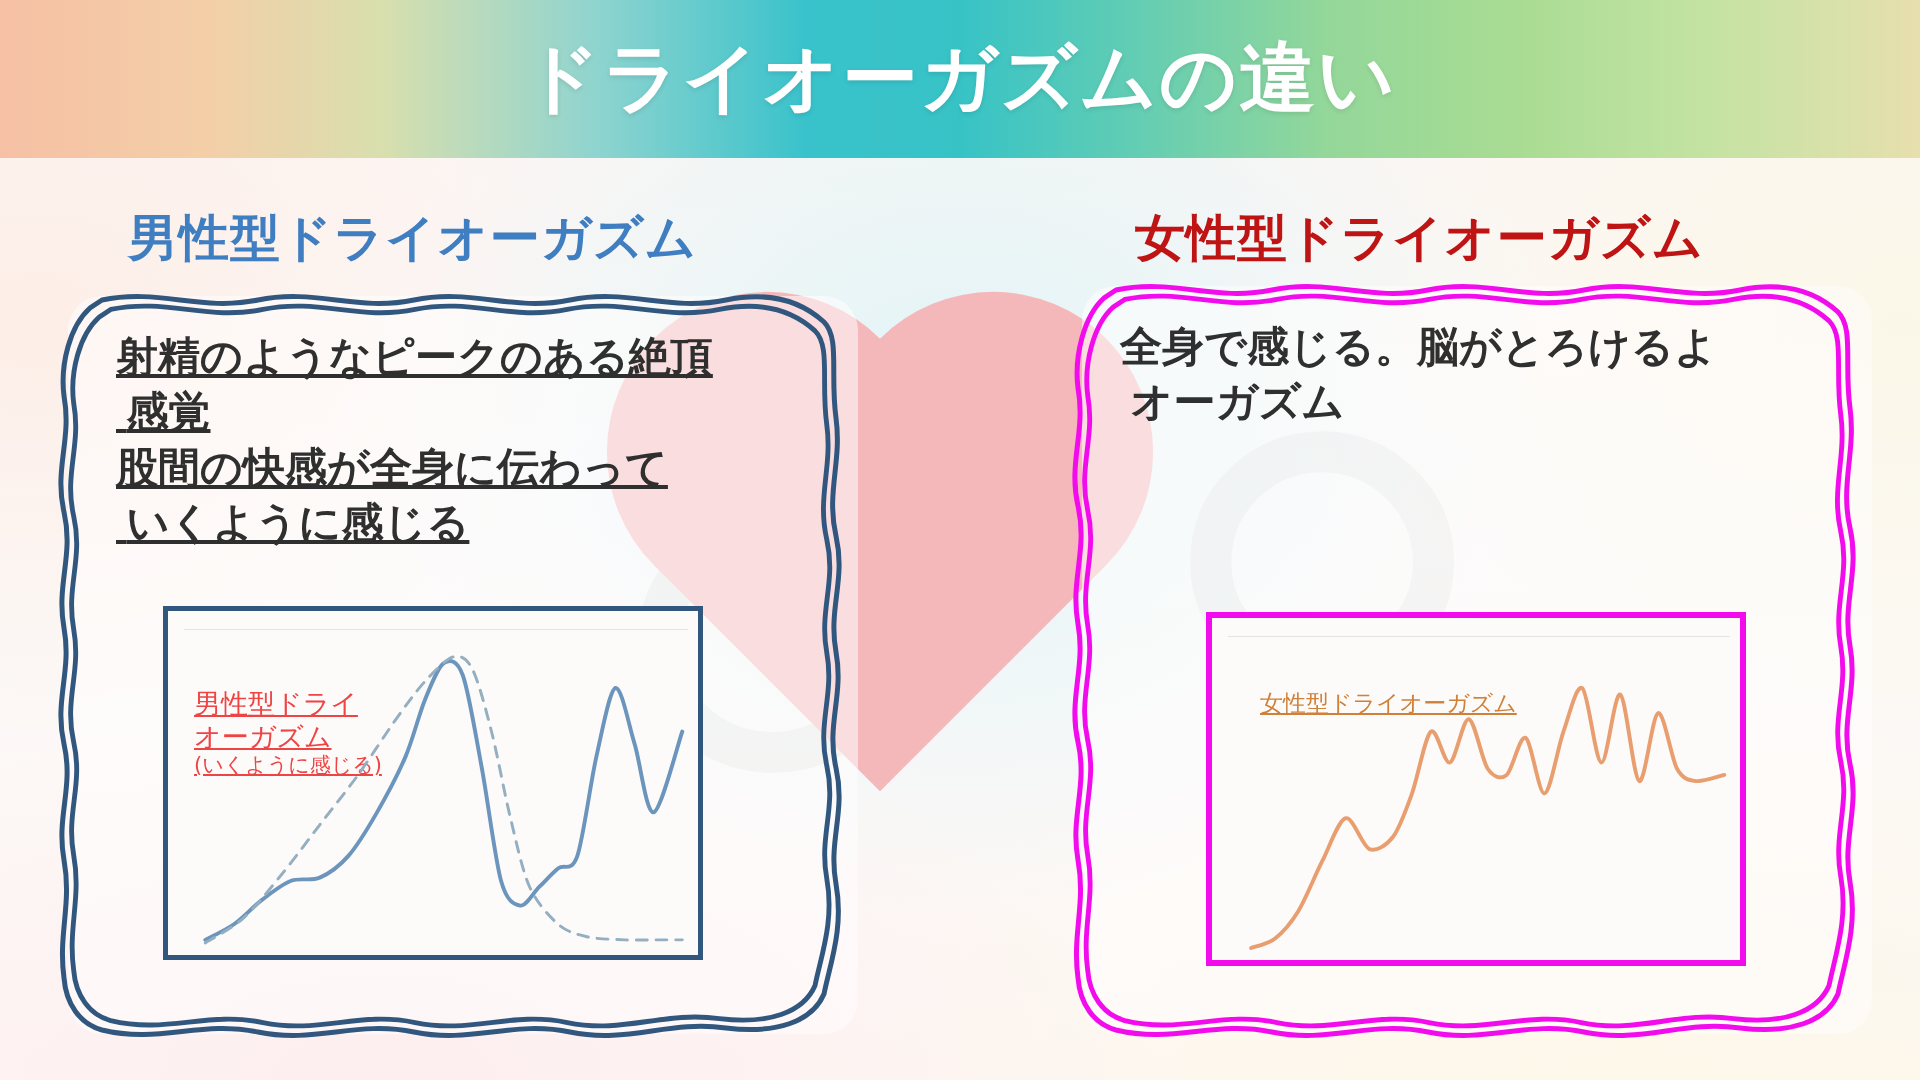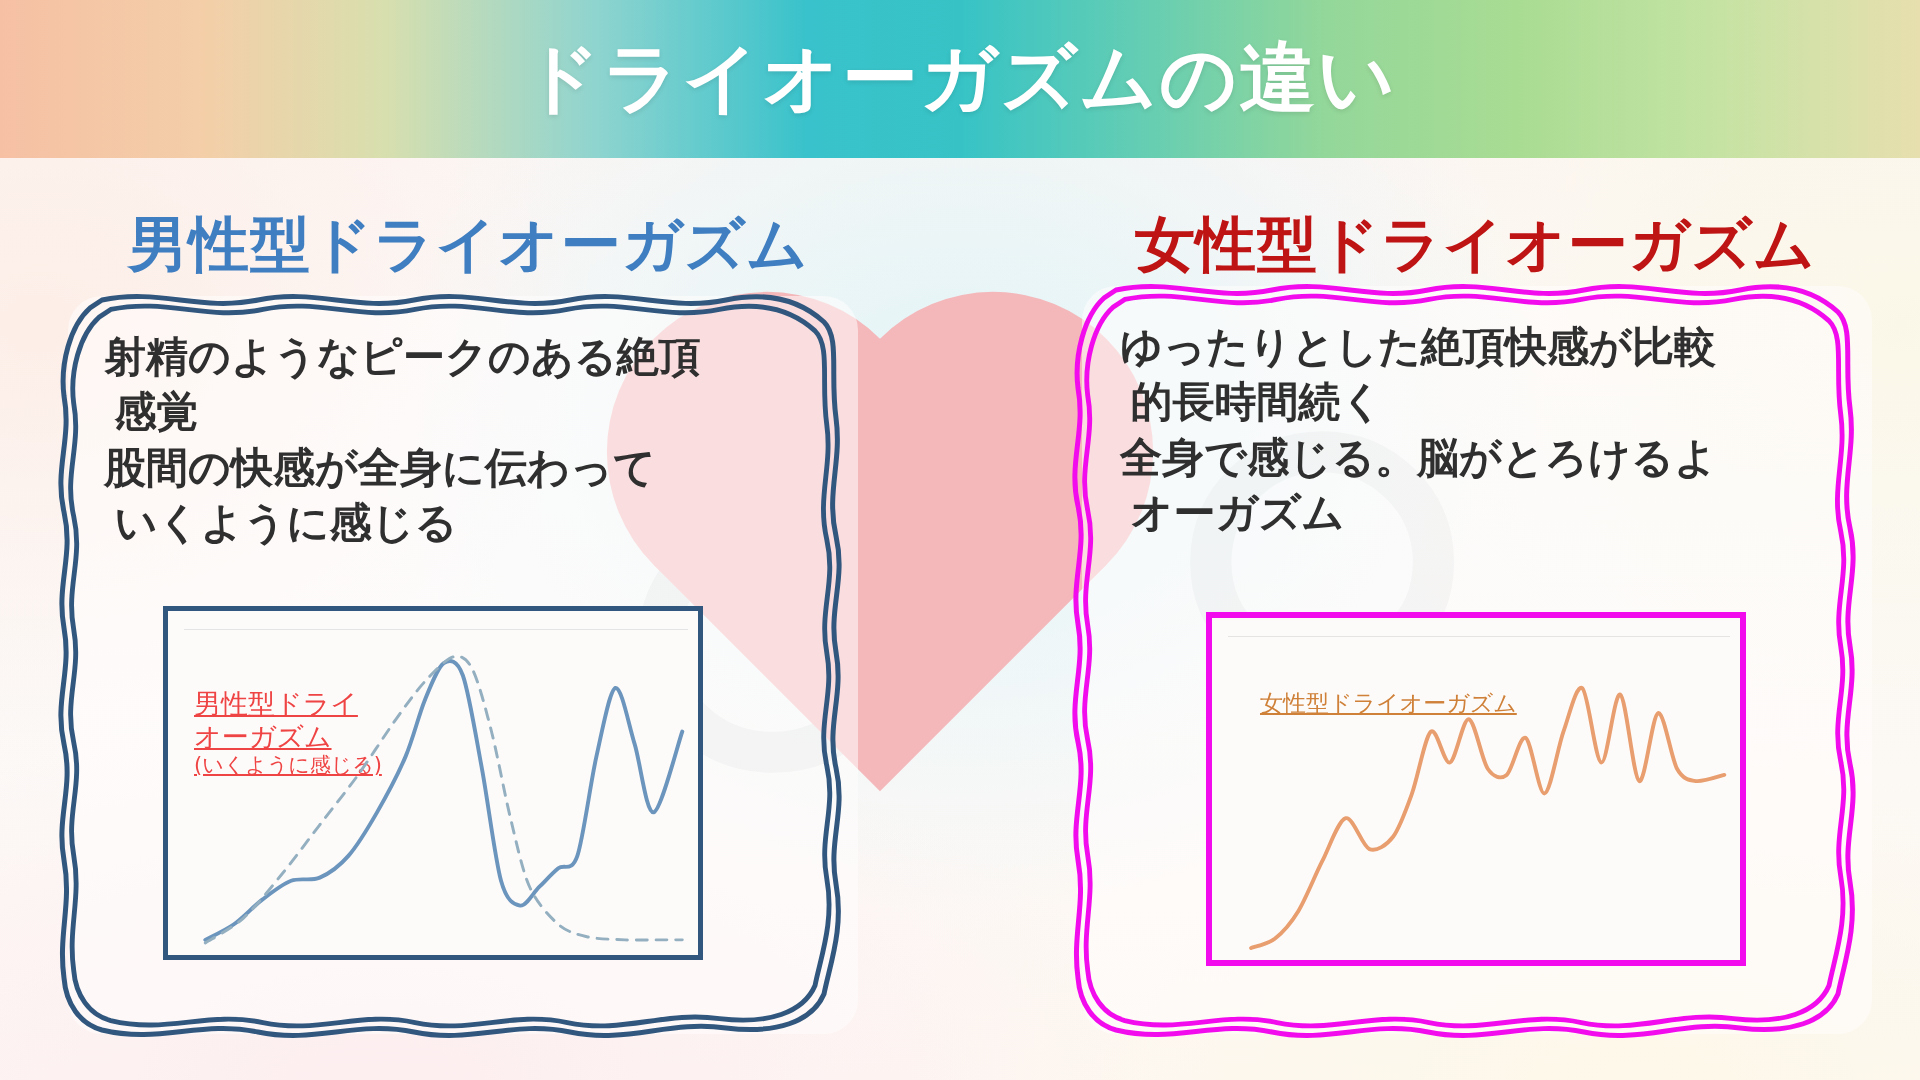--- a/index.html
+++ b/index.html
@@ -95,21 +95,21 @@
     width: 320px; height: 320px;
     background: #f4b8bb;
     border-radius: 50%;
   }
   .heart::before { top: -160px; left: 0; }
   .heart::after  { top: 0; left: 160px; }
 
   
   .heading {
     position: absolute;
-    font-size: 60px;
+    font-size: 50px;
     font-weight: 700;
     white-space: nowrap;
     font-family: "Liberation Serif", "DejaVu Serif", serif;
     letter-spacing: 1px;
   }
   .heading-male   { left: 128px;  top: 205px; color: #3f7ec0; }
   .heading-female { left: 1135px; top: 205px; color: #bf1414; }
 
   
   .card {
@@ -125,21 +125,21 @@
 
   
   .bullets {
     position: absolute;
     font-family: "Liberation Serif", "DejaVu Serif", serif;
     font-weight: 700;
     color: #2f2f2f;
     font-size: 42px;
     line-height: 1.30;
   }
-  .bullets-male   { left: 104px;  top: 330px; width: 730px; }
+  .bullets-male   { left: 116px;  top: 330px; width: 730px; text-decoration: underline; }
   .bullets-female { left: 1120px; top: 320px; width: 740px; }
   .bullet-line { white-space: pre-wrap; }
   .bullet-item { margin-bottom: 2px; }
 
   
   .chart-box {
     position: absolute;
     background: #fdfbfa;
   }
   .chart-male {
@@ -267,24 +267,20 @@
             C 4,194 22,164 14,120 C 10,88 20,48 40,30 Z"></path>
         </defs>
         <use href="#wavepath-f" fill="none" stroke="#f20ced" stroke-width="5"></use>
         <use href="#wavepath-f" fill="none" stroke="#f20ced" stroke-width="5" transform="translate(10,10) scale(0.9755,0.9745)"></use>
       </svg>
     </div>
   </div>
 
   <div class="bullets bullets-female">
     <div class="bullet-item">
-      <span class="bullet-line">ゆったりとした絶頂快感が比較
- 的長時間続く</span>
-    </div>
-    <div class="bullet-item">
       <span class="bullet-line">全身で感じる。脳がとろけるよ
  オーガズム</span>
     </div>
   </div>
 
   <div class="chart-box chart-female">
     <div class="chart-inner">
       <div class="chart-rule"></div>
       <div class="chart-label chart-label-female">
         <span>女性型ドライオーガズム</span>

